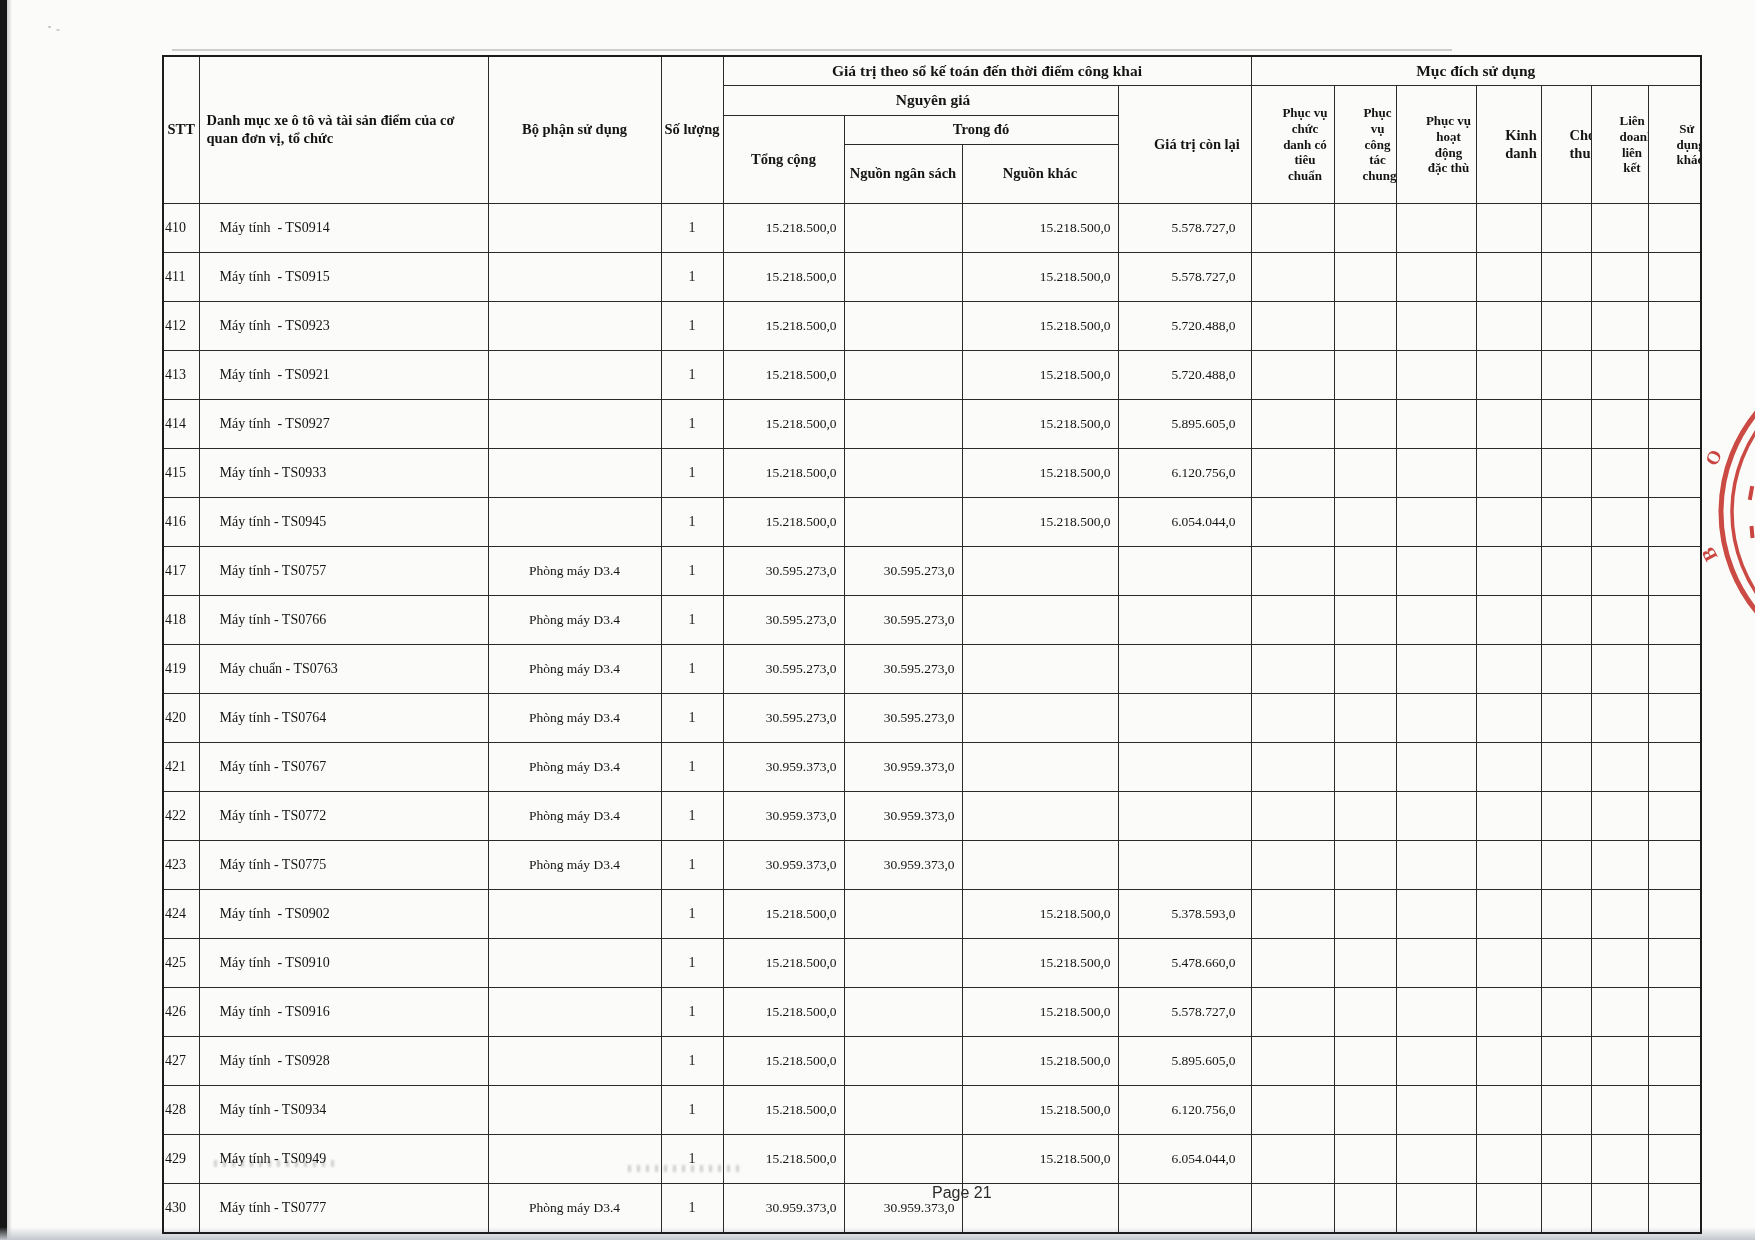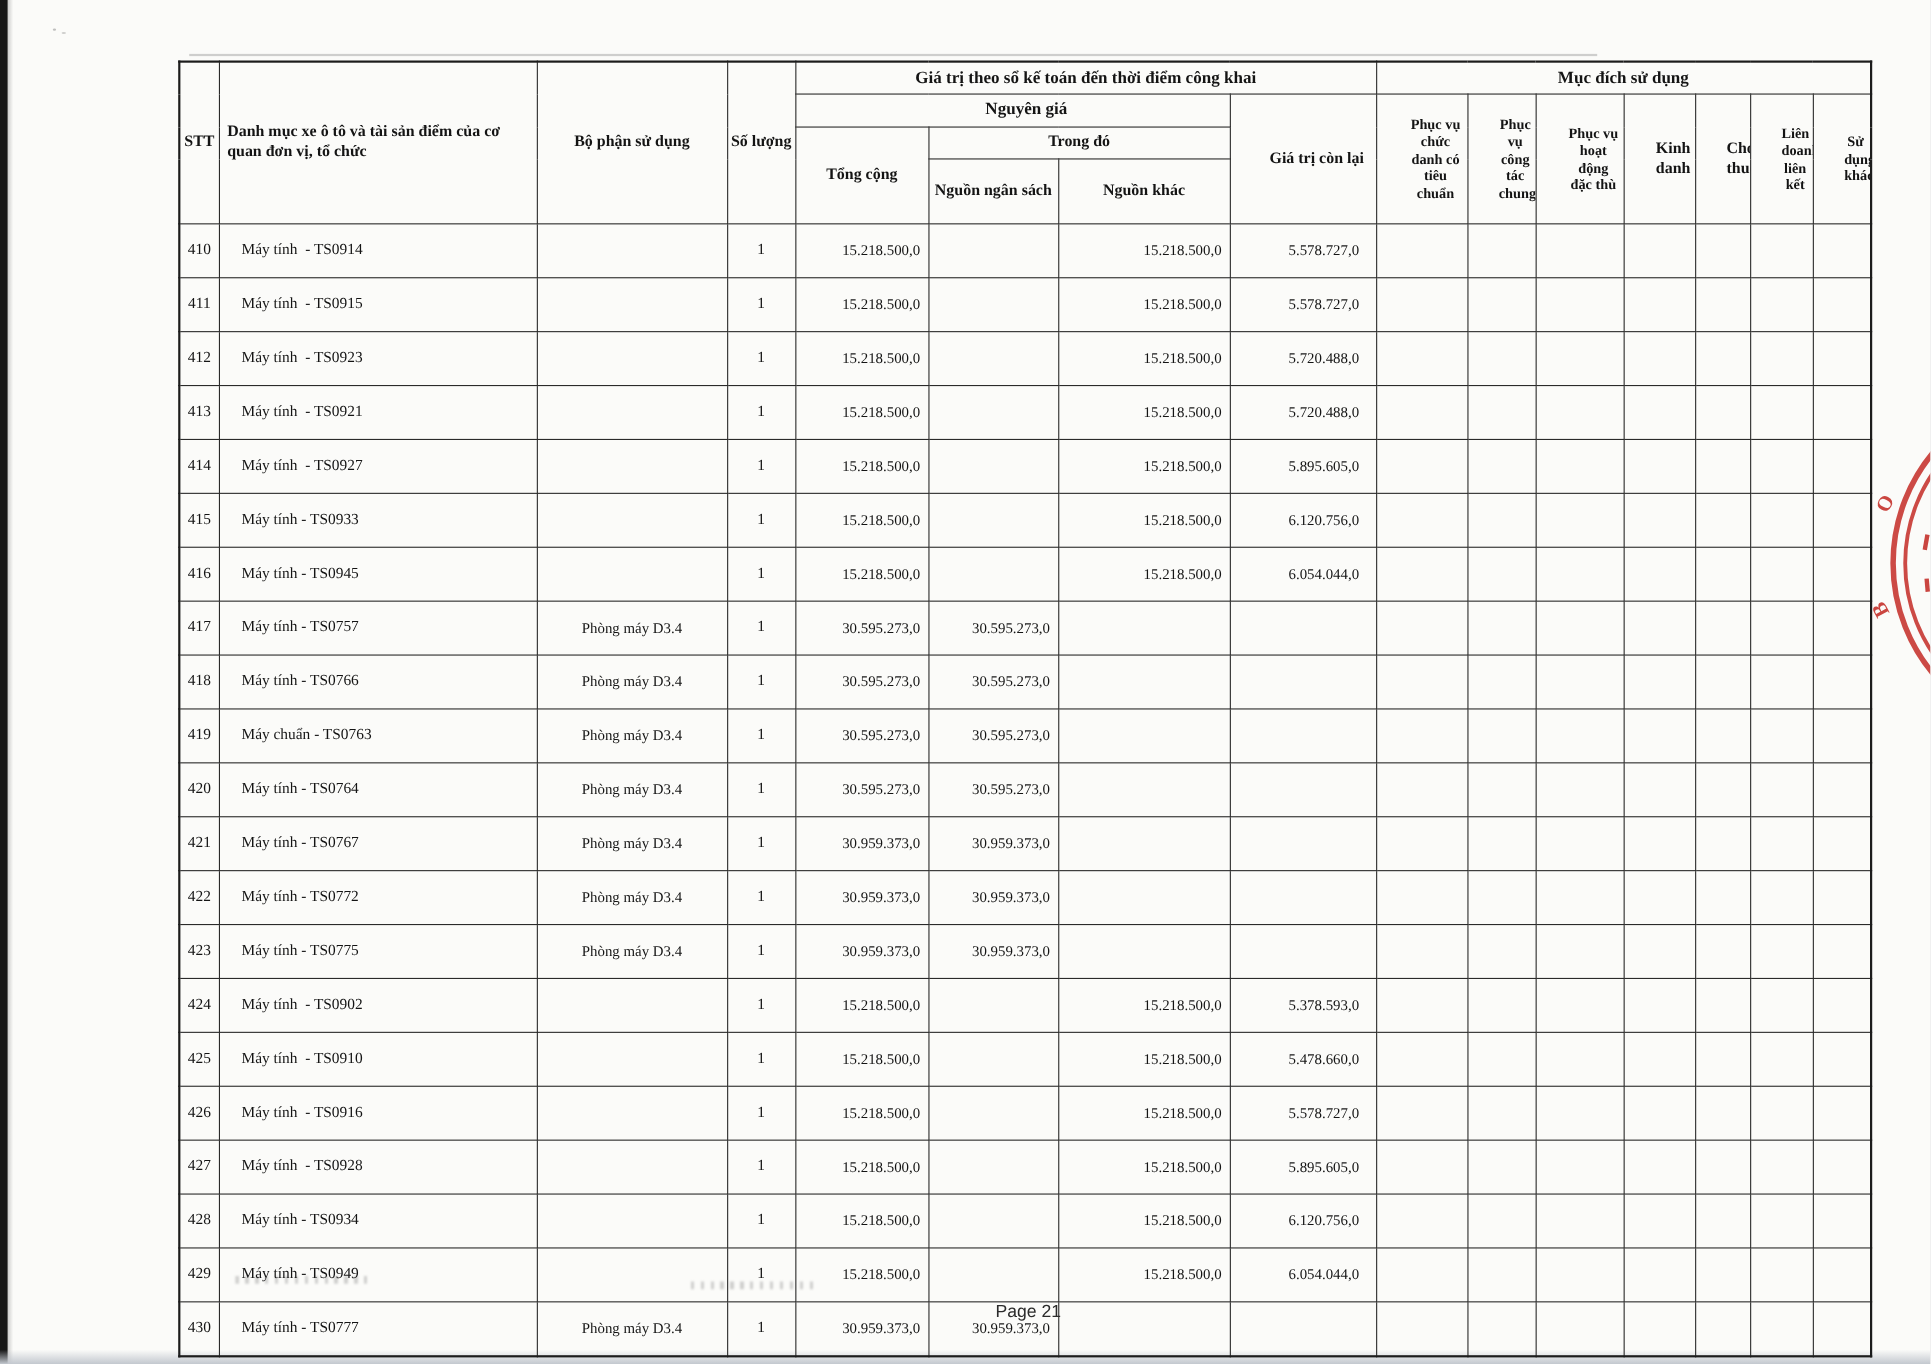--- a/index.html
+++ b/index.html
@@ -40,31 +40,31 @@
   .hr2 th{height:27px;padding-left:28px;}
   .hr3 th{height:26px;}
   .hr4 th{height:56px;}
   .h-main{font-size:15.5px;}
   .h-sub{font-size:14.5px;}
   .h-small{font-size:13px;}
   .th-stt{word-break:break-all;padding:1px 2px;}
   .th-name{text-align:left;padding-left:7px;}
 
   tbody td{height:46px;font-size:14px;vertical-align:middle;background:transparent;}
-  .c-stt{text-align:center;}
+  .c-stt{}
   .c-name{text-align:left;padding-left:20px;white-space:pre-wrap;}
   .c-dept{text-align:center;font-size:13.5px;}
   .c-qty{text-align:center;}
   .c-num{text-align:right;padding-right:7px;font-size:13.5px;}
   .c-rem{padding-right:15px;}
   .c-usage{}
 
   
   .page-number{
-    position:absolute;left:905px;top:1184px;
+    position:absolute;left:932px;top:1184px;
     font-family:"Liberation Sans","DejaVu Sans",sans-serif;
     font-size:16px;color:#2b2b2b;
   }
 
   
   .stamp{position:absolute;left:1688px;top:345px;}
   .stamp text{font-family:"Liberation Serif",serif;font-weight:bold;}
 </style>
 </head>
 <body>

